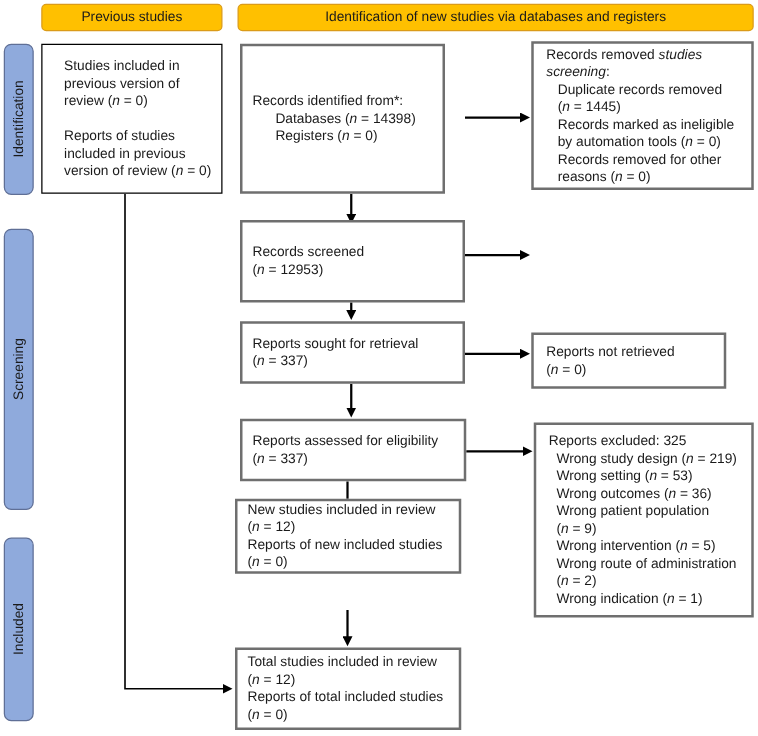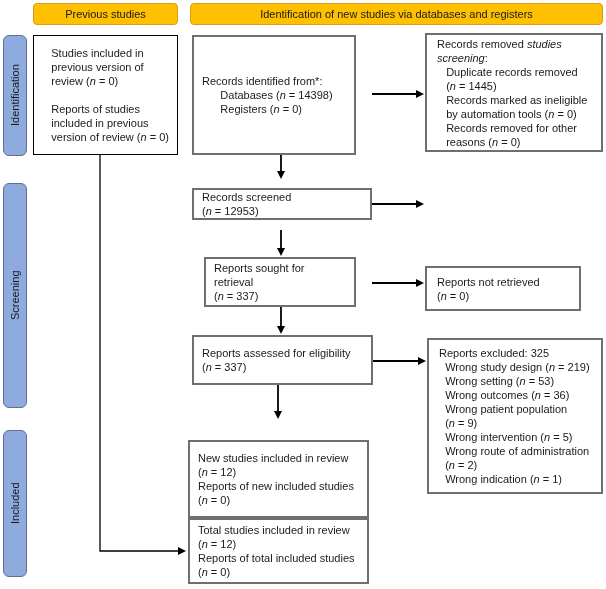--- a/index.html
+++ b/index.html
@@ -78,33 +78,33 @@
 Reports of studies
 included in previous
 version of review (<i>n</i> = 0)</div>
   </div>
 
   <div class="box over" style="left:192px;top:35px;width:164px;height:120px">
     <div class="txt">Records identified from*:
       Databases (<i>n</i> = 14398)
       Registers (<i>n</i> = 0)</div>
   </div>
-  <div class="box over" style="left:192px;top:188px;width:180px;height:32px">
+  <div class="box over" style="left:192px;top:176px;width:180px;height:66px">
     <div class="txt">Records screened
 (<i>n</i> = 12953)</div>
   </div>
-  <div class="box over" style="left:204px;top:257px;width:152px;height:50px">
+  <div class="box over" style="left:192px;top:257px;width:180px;height:50px">
     <div class="txt">Reports sought for retrieval
 (<i>n</i> = 337)</div>
   </div>
   <div class="box over" style="left:192px;top:335px;width:181px;height:50px">
     <div class="txt">Reports assessed for eligibility
 (<i>n</i> = 337)</div>
   </div>
-  <div class="box over" style="left:188px;top:440px;width:181px;height:78px">
+  <div class="box over" style="left:188px;top:399px;width:181px;height:60px">
     <div class="txt">New studies included in review
 (<i>n</i> = 12)
 Reports of new included studies
 (<i>n</i> = 0)</div>
   </div>
   <div class="box over" style="left:188px;top:518px;width:181px;height:66px">
     <div class="txt">Total studies included in review
 (<i>n</i> = 12)
 Reports of total included studies
 (<i>n</i> = 0)</div>

